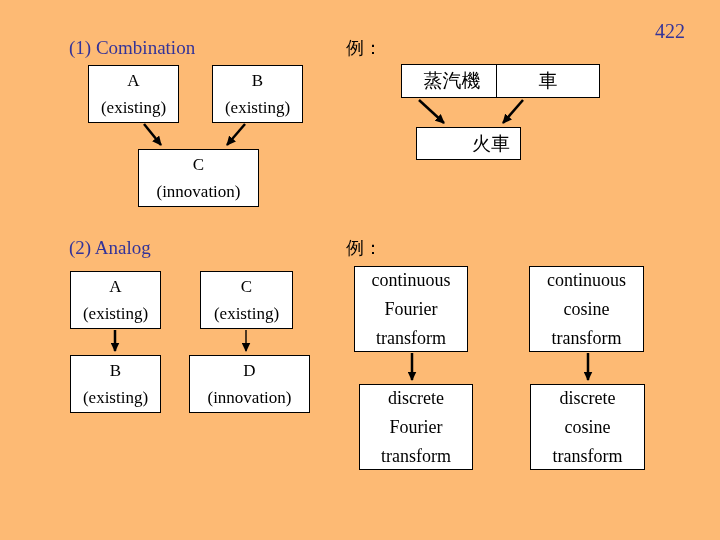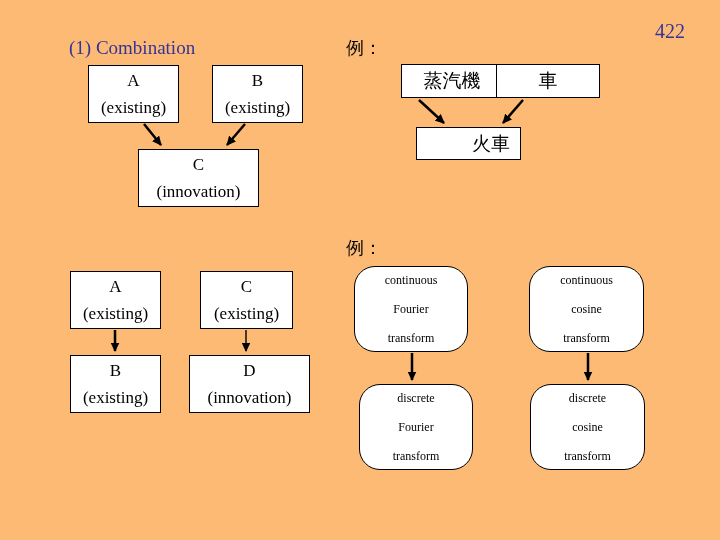--- a/index.html
+++ b/index.html
@@ -38,21 +38,21 @@
     background:#ffffff;
     color:#000000;
     display:flex;
     align-items:center;
     justify-content:center;
     text-align:center;
     white-space:pre-line;
     font-family:"Liberation Serif", serif;
   }
   .box.latin2 { font-size:17px; line-height:27px; }
-  .box.latin3 { font-size:12px; line-height:29px;border-radius:21px; }
+  .box.latin3 { font-size:18px; line-height:29px; }
   .box.cjk    { font-size:19px; line-height:24px; }
   .arrow-layer {
     position:absolute;
     left:0; top:0;
     width:720px; height:540px;
     pointer-events:none;
   }
 </style>
 </head>
 <body>
@@ -69,20 +69,21 @@
 (existing)</div>
   <div class="box latin2" style="left:212px; top:65px;  width:91px;  height:58px;">B
 (existing)</div>
   <div class="box latin2" style="left:138px; top:149px; width:121px; height:58px;">C
 (innovation)</div>
 
   <div class="box cjk" style="left:366px; top:64px;  width:102px; height:34px;margin-left:35px;">蒸汽機</div>
   <div class="box cjk" style="left:496px; top:64px;  width:104px; height:34px;">車</div>
   <div class="box cjk" style="left:416px; top:127px; width:105px; height:33px;padding-left:45px;">火車</div>
 
+  <div class="heading" style="left:25px; top:237px;">(2) Analog</div>
 
   <div class="example-label" style="left:346px; top:236px;">例：</div>
 
   <div class="box latin2" style="left:70px;  top:271px; width:91px;  height:58px;">A
 (existing)</div>
   <div class="box latin2" style="left:200px; top:271px; width:93px;  height:58px;">C
 (existing)</div>
   <div class="box latin2" style="left:70px;  top:355px; width:91px;  height:58px;">B
 (existing)</div>
   <div class="box latin2" style="left:189px; top:355px; width:121px; height:58px;">D

